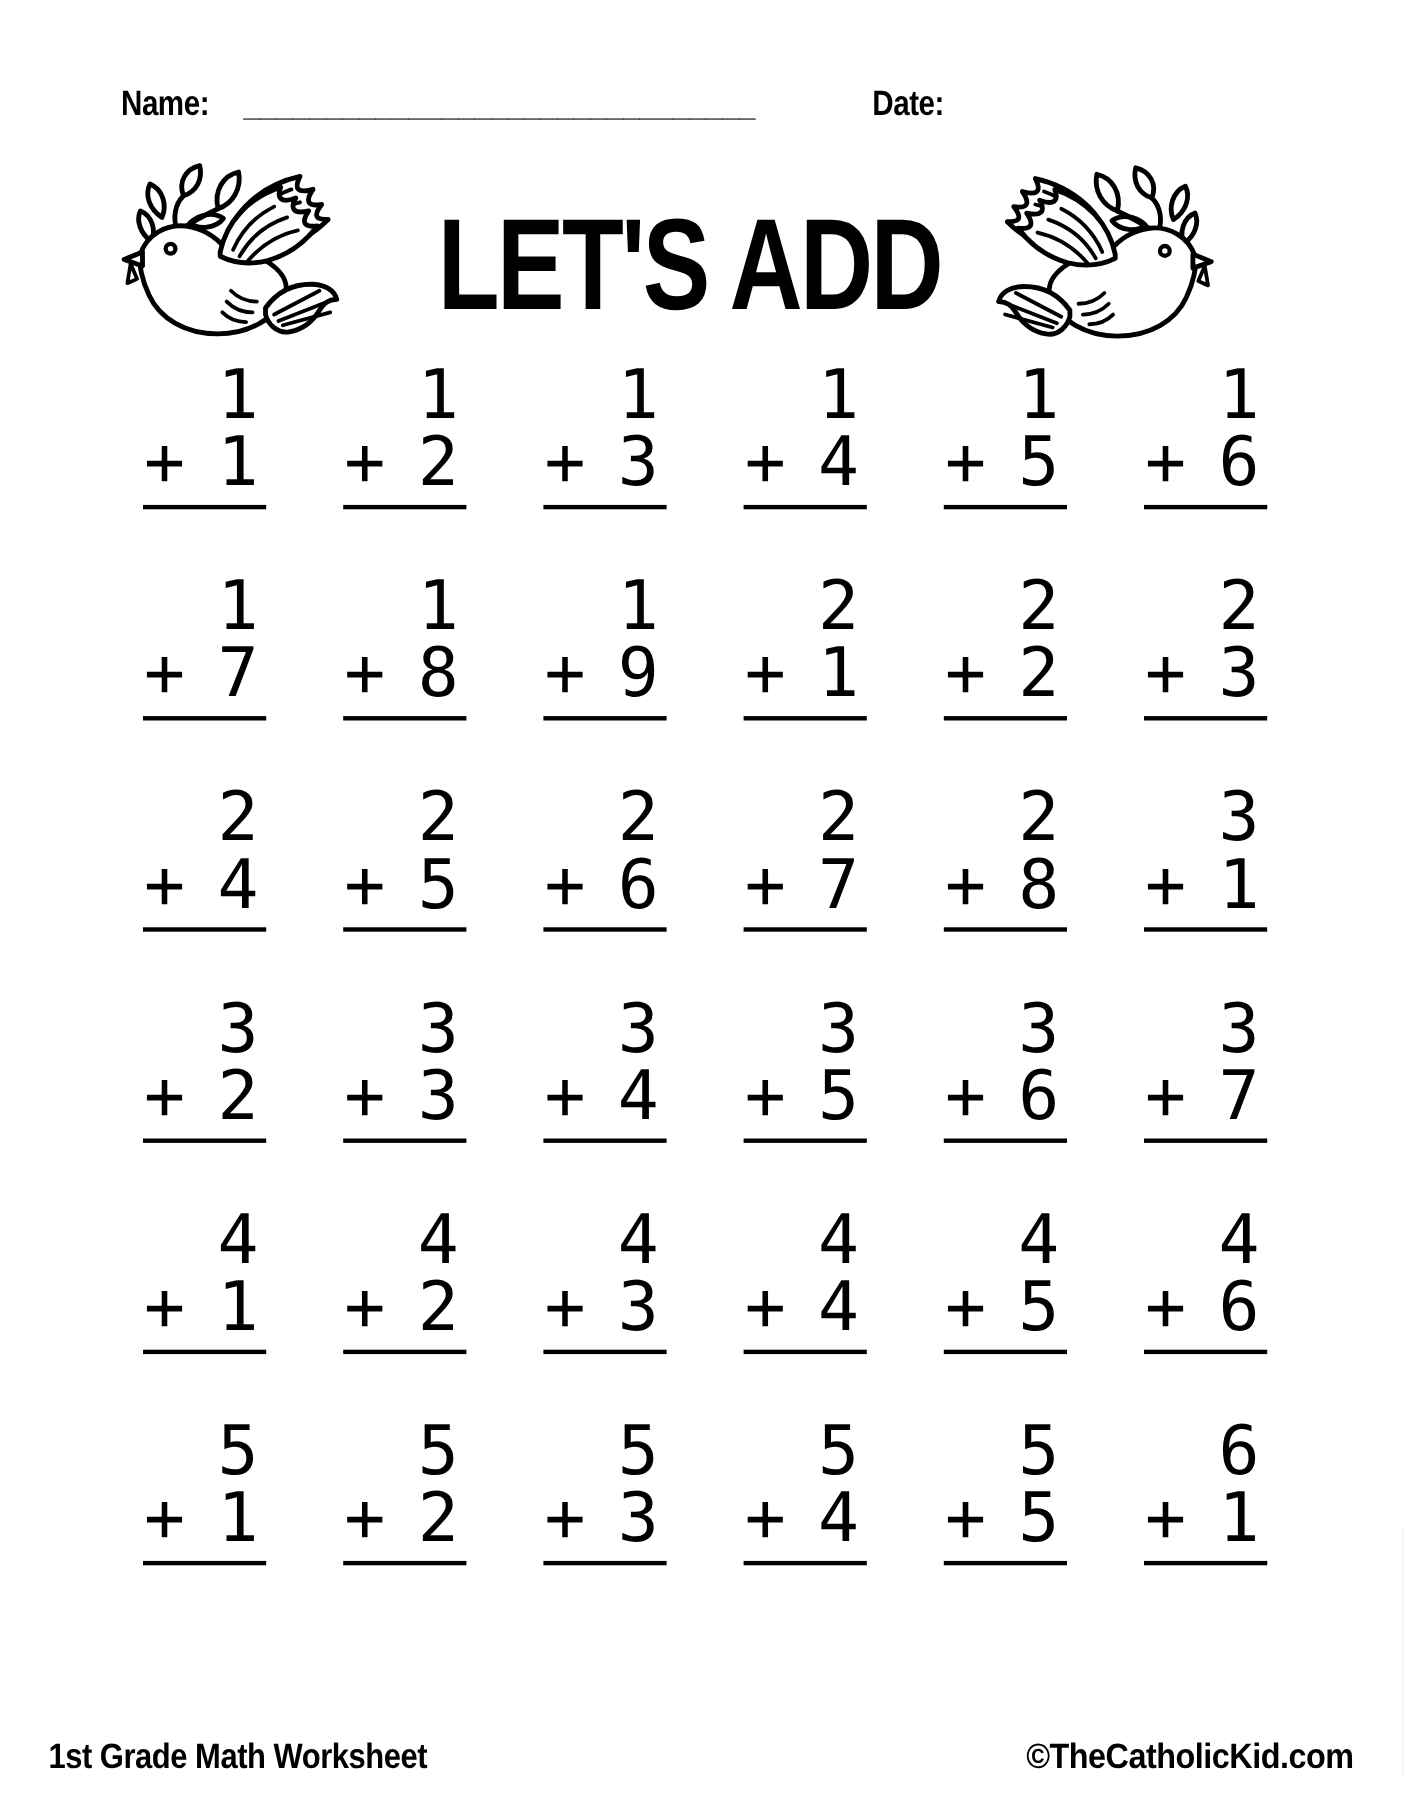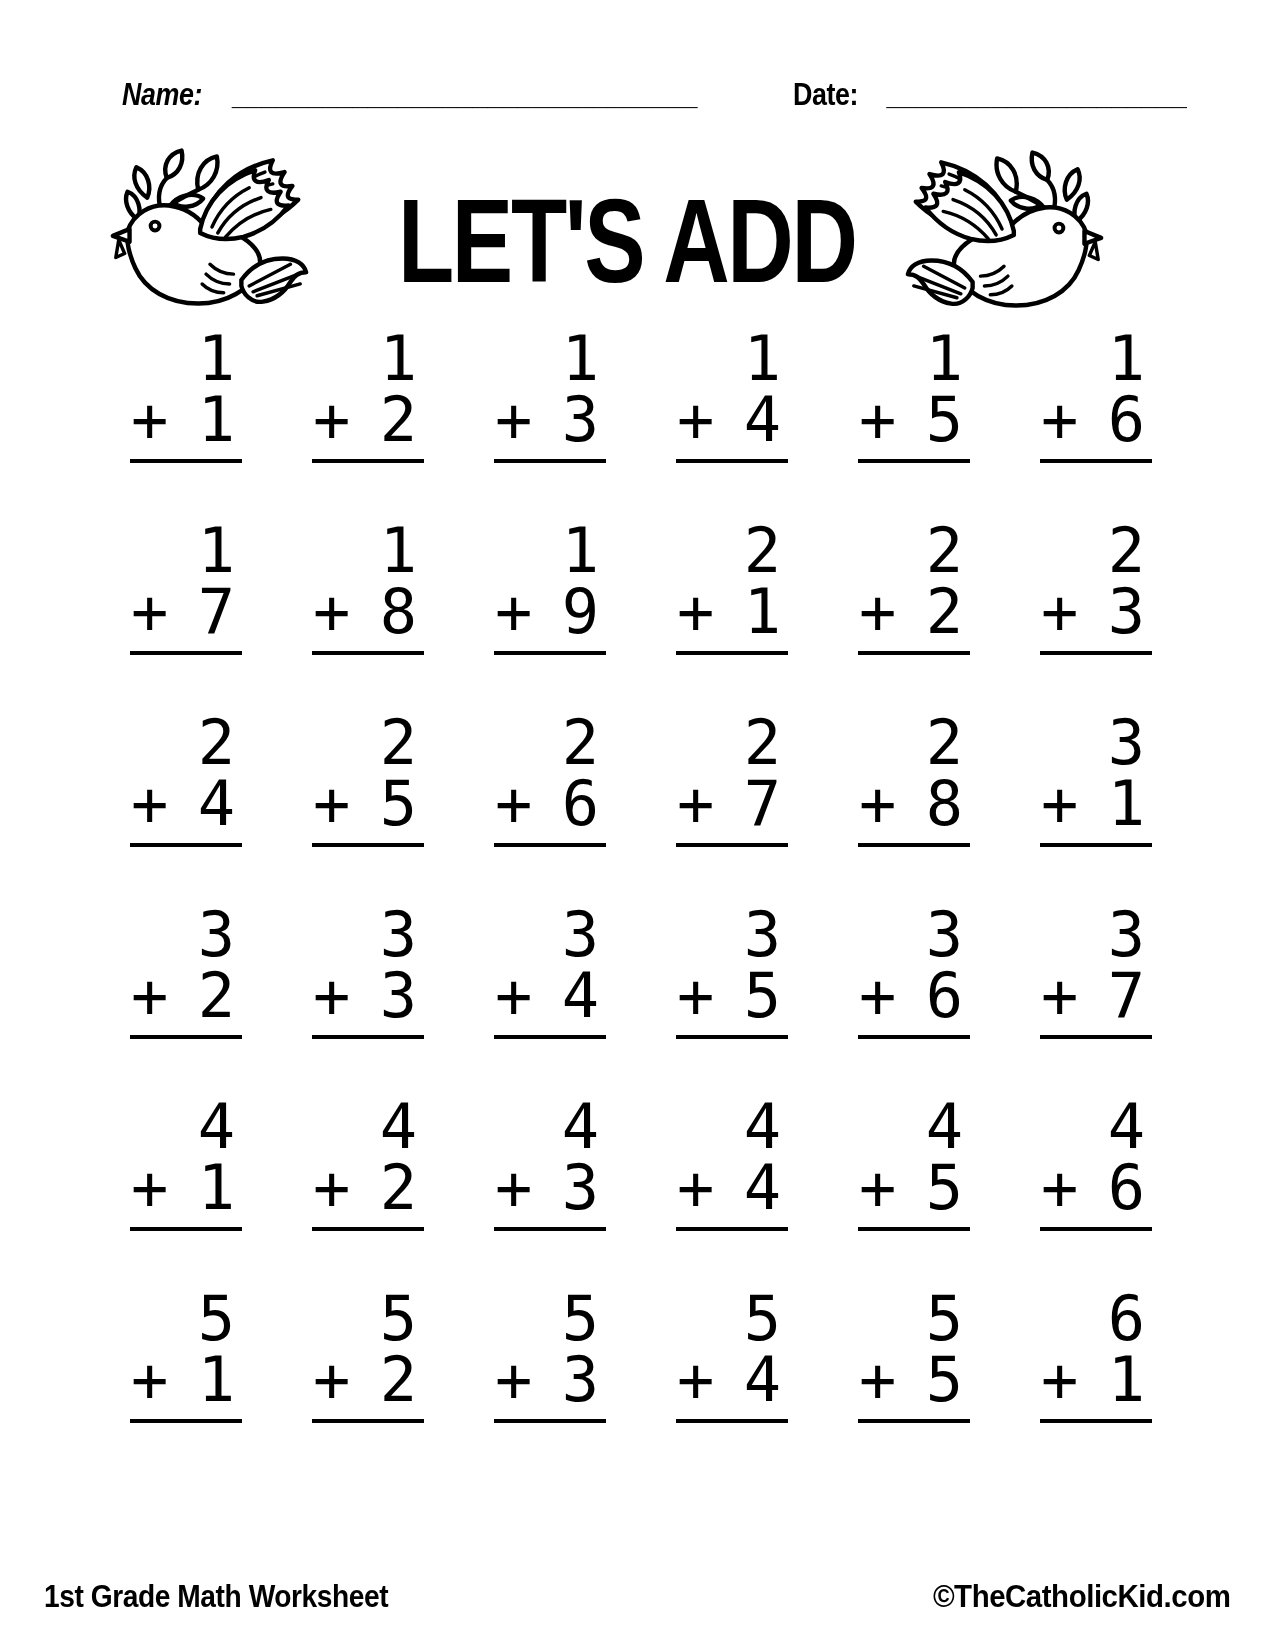--- a/index.html
+++ b/index.html
@@ -8,21 +8,21 @@
     width:1275px;height:1650px;
     margin:0 auto;
     background:#ffffff;
     color:#000;
     font-family:"Liberation Sans", sans-serif;
     overflow:hidden;
   }
 
   
   .field{position:absolute;top:76px;display:flex;align-items:baseline;white-space:nowrap;}
-  .field-name{left:122px;font-style:italic;}
+  .field-name{left:110px;}
   .field-date{left:793px;}
   .field-label{
     display:inline-block;
     font-weight:bold;font-size:32px;
     transform:scaleX(0.84);transform-origin:left bottom;
     letter-spacing:-0.5px;
   }
   .field-line{
     display:inline-block;
     font-weight:bold;font-size:27px;
@@ -120,21 +120,20 @@
 </svg>
 
 <div class="page">
 
   <div class="field field-name">
     <span class="field-label">Name:</span>
     <span class="field-line">_______________________________</span>
   </div>
   <div class="field field-date">
     <span class="field-label">Date:</span>
-    <span class="field-line">____________________</span>
   </div>
 
   <svg class="dove dove-left" viewBox="0 0 210 170">
       <use href="#dove" xlink:href="#dove"></use>
     </svg>
   <div class="title">LET'S ADD</div>
   <svg class="dove dove-right" viewBox="0 0 210 170">
       <use href="#dove" xlink:href="#dove"></use>
     </svg>
 

